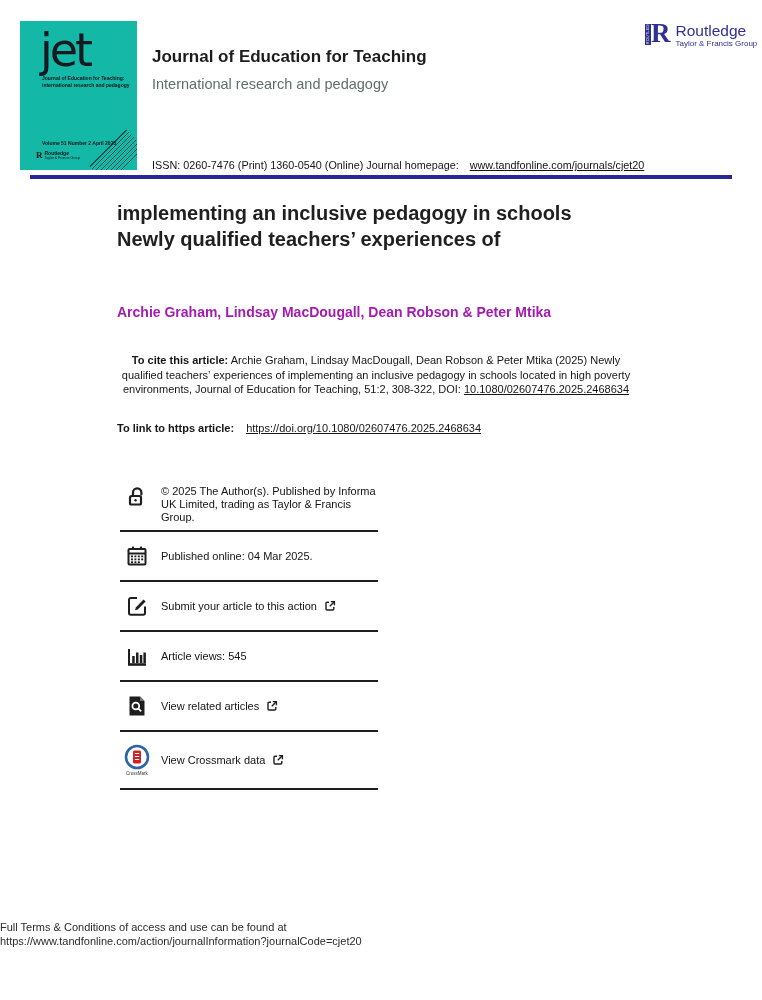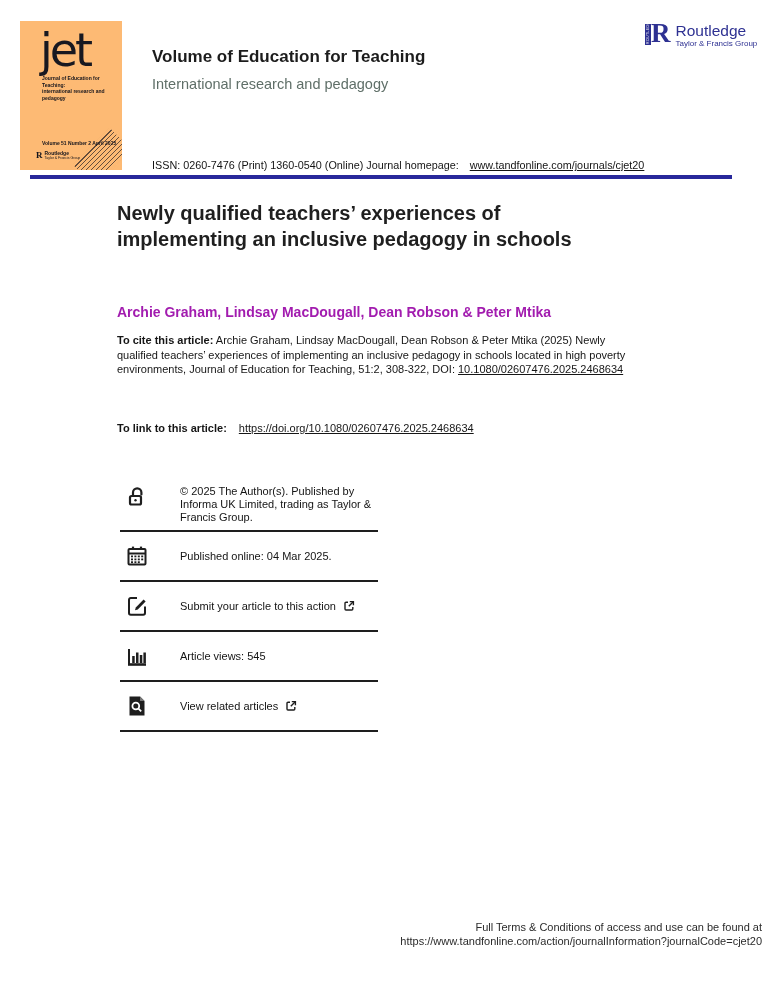--- a/index.html
+++ b/index.html
@@ -3,22 +3,22 @@
 <meta charset="utf-8">
 <style>
   * { margin:0; padding:0; box-sizing:border-box; }
   html,body { background:#ffffff; }
   body {
     width:762px; height:1000px; position:relative; overflow:hidden;
     font-family:"Liberation Sans","DejaVu Sans",sans-serif; color:#1a1a1a;
   }
   
   .cover {
-    position:absolute; left:20px; top:21px; width:102px; height:149px;
-    background:#fdba74; overflow:hidden;
+    position:absolute; left:20px; top:21px; width:117px; height:149px;
+    background:#14b8a6; overflow:hidden;
   }
   .cover-logo {
     margin:4px 0 0 20px; font-size:46px; line-height:50px; letter-spacing:-3px;
     color:#181820; font-family:"DejaVu Sans",sans-serif;
   }
   .cover-title { margin:0 0 0 22px; font-size:5px; line-height:6.5px; font-weight:700; color:#14141c; }
   .cover-vol { position:absolute; left:22px; top:119px; font-size:5px; color:#14141c; font-weight:700; }
   .cover-pub { position:absolute; left:16px; bottom:10px; display:flex; gap:2px; align-items:flex-start; }
   .cpr { font-family:"Liberation Serif","DejaVu Serif",serif; font-size:9px; font-weight:700; color:#14141c; line-height:8px; }
   .cpt { display:flex; flex-direction:column; }
@@ -46,37 +46,37 @@
   .tf-name { font-size:15.5px; line-height:16px; color:#2e3192; font-weight:500; }
   .tf-tag { font-size:8px; line-height:10px; color:#2e3192; }
   
   .rule {
     position:absolute; left:30px; width:702px; top:175px; height:2px;
     border-top:3px solid #28289b; border-bottom:1.5px solid #28289b;
   }
   
   .article-title { position:absolute; left:117px; top:201px; width:540px; font-size:20px; line-height:25.5px; font-weight:700; color:#1f1f1f; }
   .authors { position:absolute; left:117px; top:304px; font-size:14px; font-weight:700; color:#a21caf; }
-  .cite { position:absolute; left:117px; top:333px; width:518px; font-size:11px; line-height:14.5px; color:#161616; }
+  .cite { position:absolute; left:117px; top:353px; width:518px; font-size:11px; line-height:14.5px; color:#161616;text-align:center; }
   .cite strong, .linkline strong { font-weight:700; }
   .doi-link, .url-link { color:#161616; text-decoration:underline; cursor:pointer; }
   .linkline { position:absolute; left:117px; top:422px; font-size:11px; color:#161616; }
   .linkline .url-link { margin-left:12px; }
   
   .info-card { position:absolute; left:120px; top:481px; width:258px; }
-  .info-row { display:flex; gap:28px; border-bottom:2px solid #1e1e1e; padding:12px 2px; align-items:center; }
+  .info-row { display:flex; gap:9px; border-bottom:2px solid #1e1e1e; padding:12px 2px; align-items:center; }
   .info-row.tall { align-items:flex-start; padding:4px 2px 6px; }
   .icon { flex:0 0 30px; display:flex; flex-direction:column; align-items:center; justify-content:center; }
   .icon svg { display:block; }
   .info-text { font-size:11px; line-height:13px; color:#141414; }
   .info-link { display:flex; align-items:center; font-size:11px; color:#141414; text-decoration:none; cursor:pointer; }
   .ext { margin-left:7px; }
   .cm-caption { font-size:4.5px; color:#333; margin-top:1px; }
   
-  .footer { position:absolute; left:0; right:0; top:921px; text-align:right; font-size:11px; line-height:13.5px; color:#2b2b2b; }
+  .footer { position:absolute; left:0; right:0; top:921px; text-align:left; font-size:11px; line-height:13.5px; color:#2b2b2b; }
 </style>
 </head>
 <body>
 
 <div class="cover">
   <div class="cover-logo">jet</div>
   <div class="cover-title">
     <div>Journal of Education for Teaching:</div>
     <div>international research and pedagogy</div>
   </div>
@@ -84,46 +84,46 @@
   <div class="cover-pub">
     <span class="cpr">R</span>
     <span class="cpt">
       <span class="l1">Routledge</span>
       <span class="l2">Taylor &amp; Francis Group</span>
     </span>
   </div>
   <div class="cover-stamp"></div>
 </div>
 
-<div class="journal-title">Volume of Education for Teaching</div>
+<div class="journal-title">Journal of Education for Teaching</div>
 <div class="journal-subtitle">International research and pedagogy</div>
 <div class="issn-line"><span>ISSN: 0260-7476 (Print) 1360-0540 (Online) Journal homepage: </span><a>www.tandfonline.com/journals/cjet20</a></div>
 
 <div class="tf-logo">
   <div class="tf-mark">
     <span class="tf-strip">ROUTLEDGE</span>
     <span class="tf-r">R</span>
   </div>
   <div class="tf-words">
     <span class="tf-name">Routledge</span>
     <span class="tf-tag">Taylor &amp; Francis Group</span>
   </div>
 </div>
 
 <div class="rule"></div>
 
 <h1 class="article-title">
+  <div>implementing an inclusive pedagogy in schools</div>
   <div>Newly qualified teachers’ experiences of</div>
-  <div>implementing an inclusive pedagogy in schools</div>
 </h1>
 <div class="authors">Archie Graham, Lindsay MacDougall, Dean Robson &amp; Peter Mtika</div>
 
 <p class="cite"><strong>To cite this article:</strong><span> Archie Graham, Lindsay MacDougall, Dean Robson &amp; Peter Mtika (2025) Newly qualified teachers’ experiences of implementing an inclusive pedagogy in schools located in high poverty environments, Journal of Education for Teaching, 51:2, 308-322, DOI: </span><a class="doi-link">10.1080/02607476.2025.2468634</a></p>
 
-<p class="linkline"><strong>To link to this article:</strong><a class="url-link">https://doi.org/10.1080/02607476.2025.2468634</a></p>
+<p class="linkline"><strong>To link to https article:</strong><a class="url-link">https://doi.org/10.1080/02607476.2025.2468634</a></p>
 
 <div class="info-card">
 
   <div class="info-row tall">
     <span class="icon">
       <svg width="24" height="24" viewBox="0 0 24 24" fill="none" stroke="#1e1e1e">
         <path d="M8 11 V7.6 a4.2 4.2 0 0 1 8.4 0 V9.4" stroke-width="2.2" stroke-linecap="round"></path>
         <rect x="5" y="11" width="11" height="8.5" rx="1.5" stroke-width="2.2"></rect>
         <circle cx="10.5" cy="15.2" r="1.2" fill="#1e1e1e" stroke="none"></circle>
       </svg>
@@ -201,19 +201,39 @@
     <a class="info-link">
         <span>View related articles</span>
       <svg class="ext" width="12" height="12" viewBox="0 0 12 12" fill="none" stroke="#1e1e1e">
         <path d="M5 2.2 H3 a1 1 0 0 0 -1 1 V9 a1 1 0 0 0 1 1 h5.8 a1 1 0 0 0 1 -1 V7" stroke-width="1.4"></path>
         <path d="M6.8 1.6 h3.6 v3.6" stroke-width="1.4"></path>
         <line x1="10.2" y1="1.8" x2="5.8" y2="6.2" stroke-width="1.4"></line>
       </svg>
     </a>
   </div>
 
+  <div class="info-row">
+    <span class="icon">
+      <svg width="26" height="26" viewBox="0 0 26 26">
+        <circle cx="13" cy="13" r="11" fill="#fff" stroke="#2d64a8" stroke-width="2.6"></circle>
+        <rect x="9" y="6.5" width="8" height="13" rx="1.6" fill="#cf2027"></rect>
+        <line x1="10.8" y1="9.5" x2="15.2" y2="9.5" stroke="#fff" stroke-width="1"></line>
+        <line x1="10.8" y1="12.5" x2="15.2" y2="12.5" stroke="#fff" stroke-width="1"></line>
+        <line x1="10.8" y1="15.5" x2="15.2" y2="15.5" stroke="#fff" stroke-width="1"></line>
+      </svg>
+      <span class="cm-caption">CrossMark</span>
+    </span>
+    <a class="info-link">
+        <span>View Crossmark data</span>
+      <svg class="ext" width="12" height="12" viewBox="0 0 12 12" fill="none" stroke="#1e1e1e">
+        <path d="M5 2.2 H3 a1 1 0 0 0 -1 1 V9 a1 1 0 0 0 1 1 h5.8 a1 1 0 0 0 1 -1 V7" stroke-width="1.4"></path>
+        <path d="M6.8 1.6 h3.6 v3.6" stroke-width="1.4"></path>
+        <line x1="10.2" y1="1.8" x2="5.8" y2="6.2" stroke-width="1.4"></line>
+      </svg>
+    </a>
+  </div>
 
 </div>
 
 <div class="footer">
   <div>Full Terms &amp; Conditions of access and use can be found at</div>
   <div>https://www.tandfonline.com/action/journalInformation?journalCode=cjet20</div>
 </div>
 
 </body></html>

